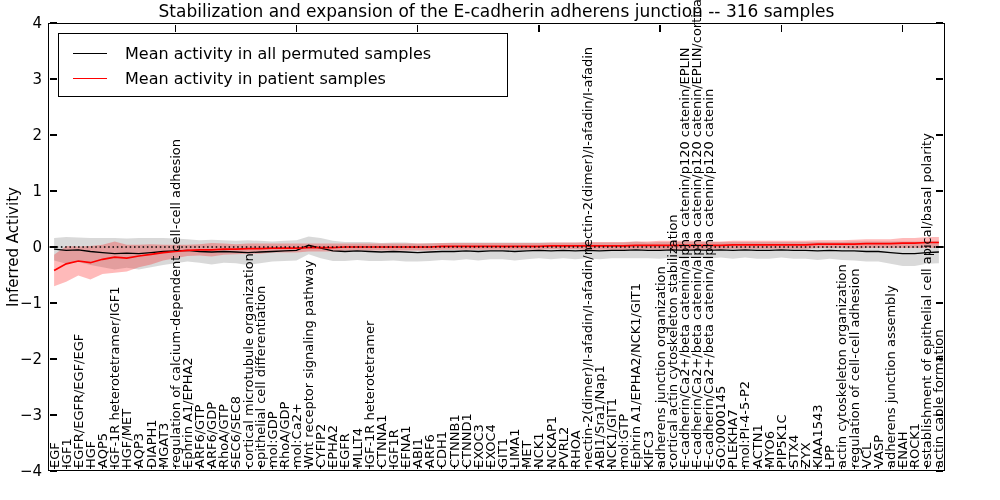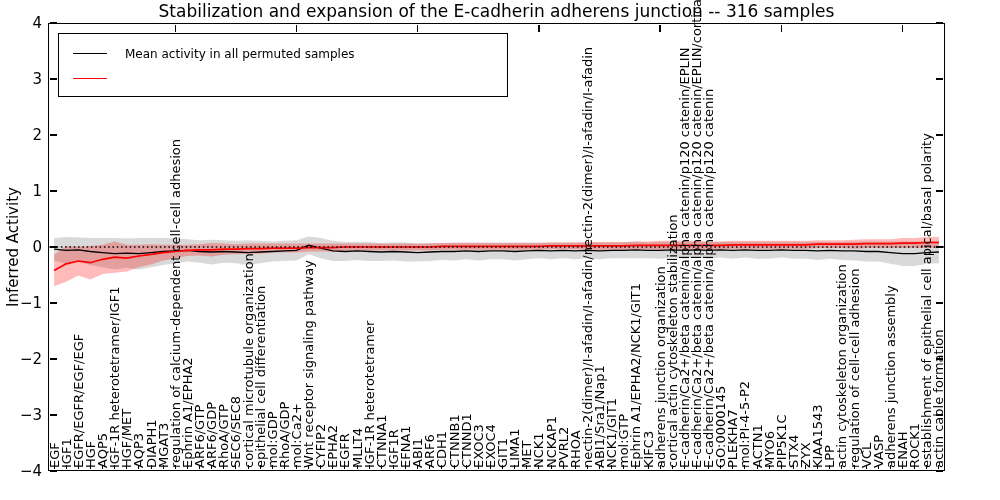--- a/index.html
+++ b/index.html
@@ -12,21 +12,21 @@
   .xtick-label{position:absolute;white-space:nowrap;font-size:13px;line-height:13px;
                transform:rotate(-90deg);transform-origin:0 0;}
   .tick{position:absolute;background:#000;}
   #xaxis-label{position:absolute;left:48px;top:479px;width:897px;text-align:center;font-size:15px;}
   #yaxis-label{position:absolute;left:13px;top:247px;transform:translate(-50%,-50%) rotate(-90deg);
                white-space:nowrap;font-size:15px;}
   #legend{position:absolute;left:58px;top:33px;width:450px;height:64px;background:#fff;
           border:1.5px solid #000;box-sizing:border-box;padding:7px 0 0 14px;}
   .legend-row{display:flex;align-items:center;height:25px;}
   .legend-line{width:34px;height:0;border-top:1.7px solid #000;margin-right:18px;flex:none;}
-  .legend-text{font-size:12px;white-space:nowrap;}
+  .legend-text{font-size:16px;white-space:nowrap;}
 </style>
 </head>
 <body>
 
 <div id="figure">
   <div id="title">Stabilization and expansion of the E-cadherin adherens junction -- 316 samples</div>
 
   <div id="plot-border"></div>
   <svg id="chart-svg" viewBox="0 0 897 448" preserveAspectRatio="none">
       <path d="M6.1,215.0 L18.2,213.9 L30.3,214.5 L42.4,215.0 L54.5,215.0 L66.7,215.0 L78.8,215.6 L90.9,215.0 L103.0,215.0 L115.2,215.0 L127.3,215.6 L139.4,216.2 L151.5,217.3 L163.6,216.7 L175.8,217.3 L187.9,217.8 L200.0,217.3 L212.1,217.8 L224.3,218.4 L236.4,217.8 L248.5,217.3 L260.6,213.4 L272.7,215.0 L284.9,217.8 L297.0,219.0 L309.1,219.0 L321.2,219.0 L333.3,220.1 L345.5,219.5 L357.6,219.5 L369.7,220.6 L381.8,220.1 L394.0,220.1 L406.1,219.5 L418.2,219.5 L430.3,219.5 L442.4,219.5 L454.6,219.5 L466.7,219.5 L478.8,219.5 L490.9,219.5 L503.0,219.5 L515.2,219.5 L527.3,219.5 L539.4,219.5 L551.5,219.5 L563.7,219.5 L575.8,219.5 L587.9,218.4 L600.0,219.5 L612.1,219.0 L624.3,219.0 L636.4,219.0 L648.5,219.0 L660.6,219.0 L672.8,219.0 L684.9,219.0 L697.0,219.0 L709.1,219.0 L721.2,219.0 L733.4,219.0 L745.5,219.0 L757.6,219.0 L769.7,219.0 L781.8,219.0 L794.0,219.0 L806.1,218.4 L818.2,218.4 L830.3,218.4 L842.5,218.4 L854.6,218.4 L866.7,218.4 L878.8,218.4 L890.9,217.8 L890.9,240.2 L878.8,240.8 L866.7,243.0 L854.6,243.0 L842.5,240.8 L830.3,238.6 L818.2,238.6 L806.1,237.4 L794.0,236.9 L781.8,235.8 L769.7,236.9 L757.6,235.8 L745.5,235.8 L733.4,234.6 L721.2,235.8 L709.1,235.8 L697.0,234.6 L684.9,235.8 L672.8,234.6 L660.6,235.8 L648.5,234.6 L636.4,235.8 L624.3,234.6 L612.1,235.8 L600.0,235.2 L587.9,235.2 L575.8,235.2 L563.7,235.2 L551.5,236.3 L539.4,235.2 L527.3,236.3 L515.2,235.2 L503.0,236.3 L490.9,235.2 L478.8,236.3 L466.7,237.4 L454.6,236.3 L442.4,236.3 L430.3,237.4 L418.2,236.3 L406.1,237.4 L394.0,236.9 L381.8,238.0 L369.7,238.6 L357.6,238.6 L345.5,237.4 L333.3,238.0 L321.2,238.0 L309.1,236.9 L297.0,238.0 L284.9,238.0 L272.7,235.2 L260.6,231.3 L248.5,237.4 L236.4,238.0 L224.3,238.6 L212.1,240.2 L200.0,241.9 L187.9,240.2 L175.8,239.7 L163.6,241.4 L151.5,239.7 L139.4,238.6 L127.3,240.2 L115.2,241.9 L103.0,244.2 L90.9,246.4 L78.8,244.7 L66.7,246.4 L54.5,244.2 L42.4,241.9 L30.3,239.1 L18.2,240.8 L6.1,237.4 Z" fill="#000000" fill-opacity="0.15" stroke="none"></path>
@@ -225,17 +225,18 @@
       <div class="ytick-label" style="left: 8px; top: 463.5px;">−4</div>
     </div>
 
   <div id="legend">
     <div class="legend-row">
       <div class="legend-line" id="legend-line-0" style="border-top-color: rgb(0, 0, 0);"></div>
       <div class="legend-text">Mean activity in all permuted samples</div>
     </div>
     <div class="legend-row">
       <div class="legend-line" id="legend-line-1" style="border-top-color: rgb(255, 0, 0);"></div>
+      <div class="legend-text">Mean activity in patient samples</div>
     </div>
   </div>
 
   <div id="yaxis-label">Inferred Activity</div>
 </div>
 
 </body></html>

